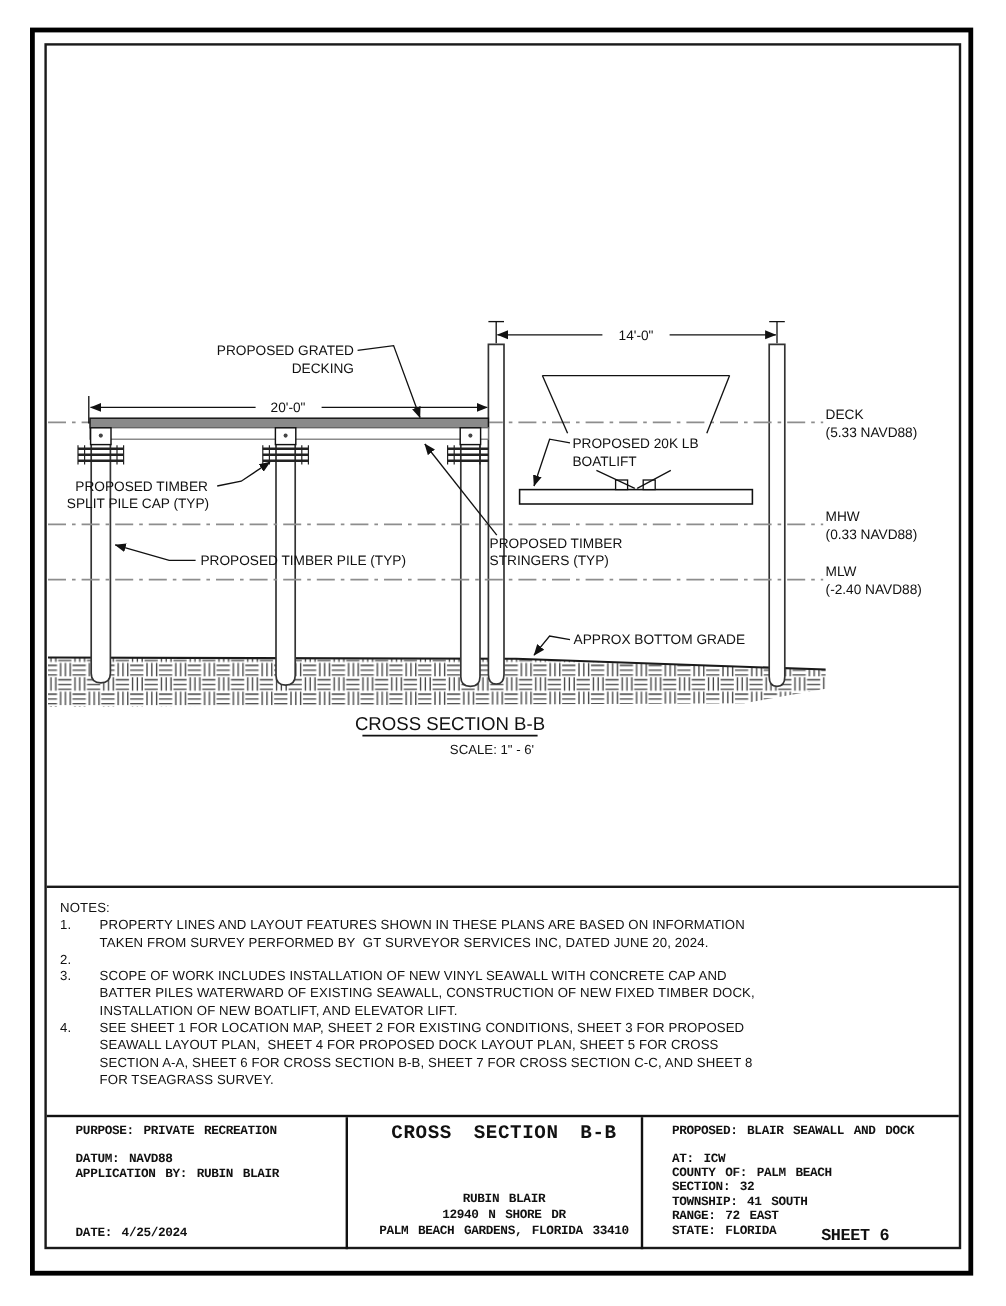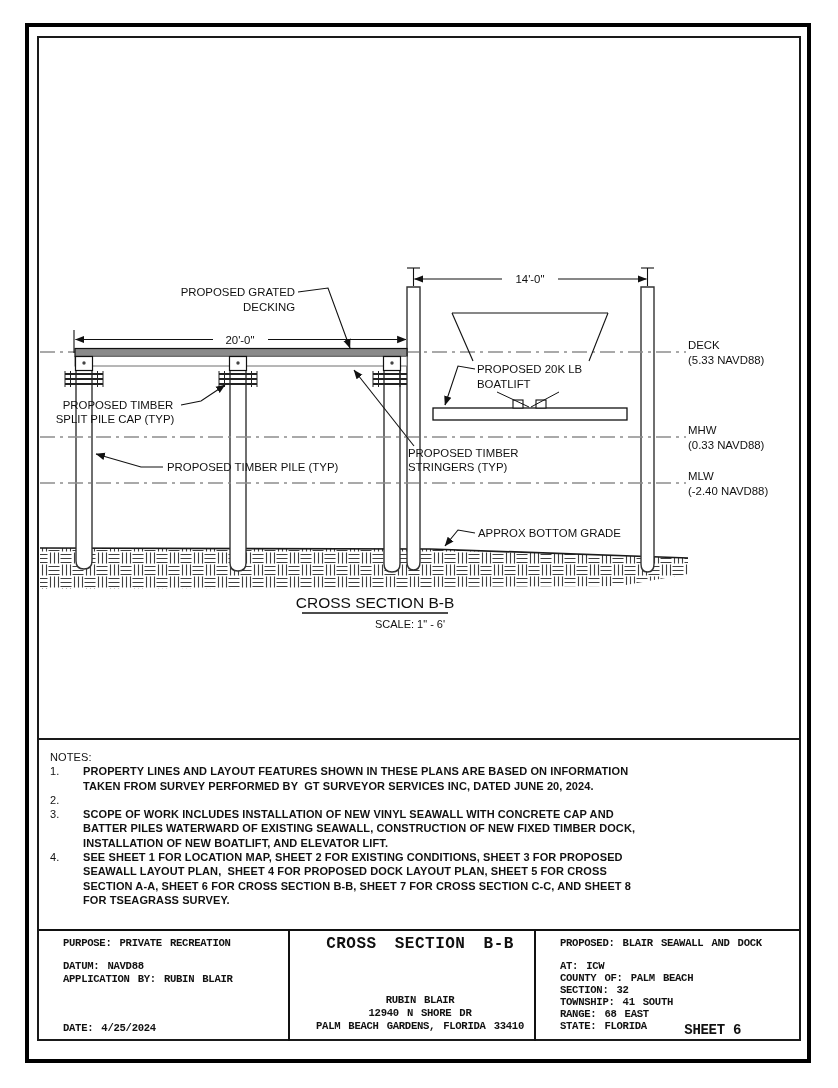--- a/index.html
+++ b/index.html
@@ -8,21 +8,21 @@
   
   .outer-border{left:25px;top:23px;width:786px;height:1040px;border:4px solid #000;box-sizing:border-box;}
   .inner-border{left:37px;top:36px;width:764px;height:1005px;border:2px solid #1a1a1a;box-sizing:border-box;}
   .notes-divider{left:39px;top:738px;width:760px;height:2px;background:#1a1a1a;}
   
   #drawing{left:0;top:0;width:838px;height:1088px;}
   
   .notes{left:50px;top:750px;width:720px;font-size:11px;line-height:14.3px;letter-spacing:.1px;}
   .note-item{display:flex;}
   .note-num{width:33px;flex:none;}
-  .note-txt{white-space:pre-wrap;font-weight:bold;}
+  .note-txt{white-space:pre-wrap;}
   
   .tb{left:39px;top:929px;width:760px;height:112px;border-top:2.5px solid #111;box-sizing:border-box;display:flex;font-family:"Liberation Mono",monospace;font-weight:bold;font-size:10.6px;}
   .tb-cell{position:relative;box-sizing:border-box;height:100%;}
   .tb-c1{width:251px;border-right:2.5px solid #111;}
   .tb-c2{width:246px;border-right:2.5px solid #111;}
   .tb-c3{flex:1;}
   .tb-line{position:absolute;left:8px;right:4px;white-space:pre;word-spacing:2px;letter-spacing:-.3px;padding-left:16px;}
   .tb-center{left:0;right:0;text-align:center;}
   .tb-title{font-size:16px;word-spacing:8px;letter-spacing:.5px;}
   .tb-sheet{position:absolute;right:58px;font-size:14px;letter-spacing:-.3px;text-align:center;}
@@ -222,17 +222,17 @@
     <div class="tb-line tb-center" style="top:63px">RUBIN BLAIR</div>
     <div class="tb-line tb-center" style="top:76px">12940 N SHORE DR</div>
     <div class="tb-line tb-center" style="top:89px">PALM BEACH GARDENS, FLORIDA 33410</div>
   </div>
   <div class="tb-cell tb-c3">
     <div class="tb-line" style="top:6px">PROPOSED: BLAIR SEAWALL AND DOCK</div>
     <div class="tb-line" style="top:29px">AT: ICW</div>
     <div class="tb-line" style="top:41px">COUNTY OF: PALM BEACH</div>
     <div class="tb-line" style="top:53px">SECTION: 32</div>
     <div class="tb-line" style="top:65px">TOWNSHIP: 41 SOUTH</div>
-    <div class="tb-line" style="top:77px">RANGE: 68 EAST</div>
+    <div class="tb-line" style="top:77px">RANGE: 72 EAST</div>
     <div class="tb-line" style="top:89px">STATE: FLORIDA</div>
     <div class="tb-sheet" style="top:91px">SHEET 6</div>
   </div>
 </div>
 
 </body></html>

